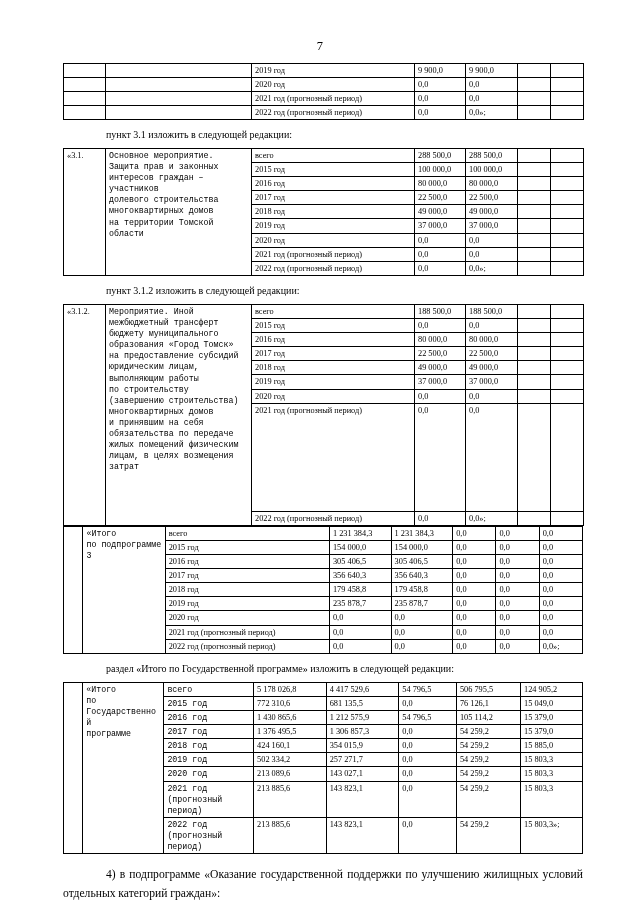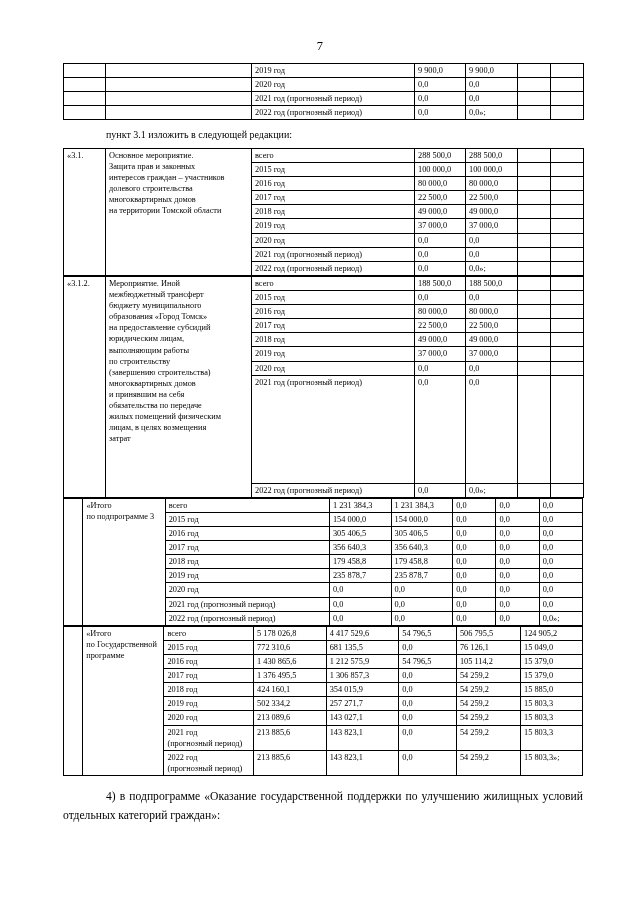--- a/index.html
+++ b/index.html
@@ -60,21 +60,21 @@
     text-indent: 43px;
   }
   .para-justify {
     font-size: 11.6px;
     line-height: 1.62;
     margin: 0;
     padding: 12px 0 0 0;
     text-indent: 43px;
     text-align: justify;
   }
-  .cell-wrap { white-space: pre-line; }
+  .cell-wrap { white-space: pre-line; font-family: Liberation Mono, monospace; }
 </style>
 </head>
 <body>
 
 <div class="page">
 
   <div class="page-number">7</div>
 
   <div class="content">
 
@@ -207,20 +207,21 @@
         <tr>
           <td>2022 год (прогнозный период)</td>
           <td class="num">0,0</td>
           <td class="num">0,0»;</td>
           <td class="num"></td>
           <td class="num"></td>
         </tr>
       </tbody>
     </table>
 
+    <p class="para">пункт 3.1.2 изложить в следующей редакции:</p>
 
     <table class="doc">
       <colgroup>
         <col style="width:42px">
           <col style="width:146px">
           <col style="width:163px">
         <col style="width:51px">
           <col style="width:52px">
           <col style="width:33px">
           <col style="width:33px">
@@ -392,20 +393,21 @@
           <td>2022 год (прогнозный период)</td>
           <td class="num">0,0</td>
           <td class="num">0,0</td>
           <td class="num">0,0</td>
           <td class="num">0,0</td>
           <td class="num">0,0»;</td>
         </tr>
       </tbody>
     </table>
 
+    <p class="para">раздел «Итого по Государственной программе» изложить в следующей редакции:</p>
 
     <table class="doc">
       <colgroup>
         <col style="width:18px">
           <col style="width:76px">
           <col style="width:84px">
         <col style="width:68px">
           <col style="width:68px">
           <col style="width:54px">
           <col style="width:60px">

